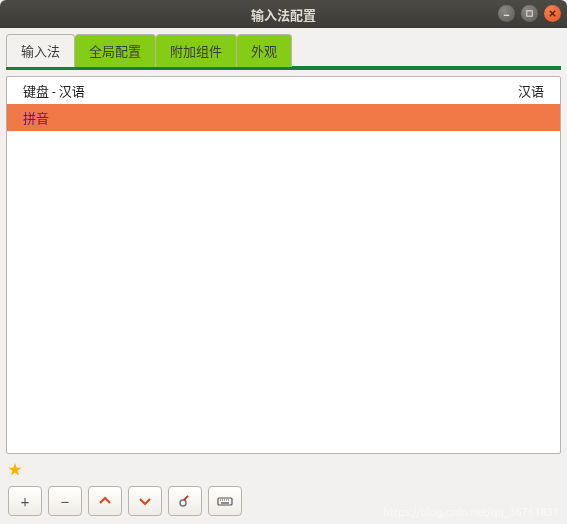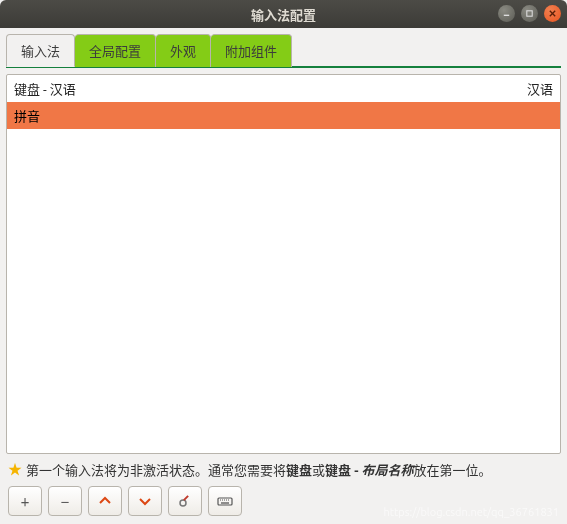--- a/index.html
+++ b/index.html
@@ -27,39 +27,39 @@
     font-size: 10px; color: #3a3a3a;
   }
   .ctl.min, .ctl.max { background: radial-gradient(circle at 35% 30%, #8a8a82, #5b5b54); }
   .ctl.close { background: radial-gradient(circle at 35% 30%, #f08050, #e95420); }
   .ctl svg { width: 9px; height: 9px; }
   .content {
     flex: 1; background: #f2f1f0; display: flex; flex-direction: column;
     padding: 6px 6px 6px 6px;
   }
   .tabs {
-    display: flex; border-bottom: 2px solid #15803d; margin-bottom: 6px;
+    display: flex; border-bottom: 4px solid #15803d; margin-bottom: 6px;
   }
   .tab {
     padding: 6px 14px; background: #84cc16; border: 1px solid #b8b4ac;
     border-bottom: none; margin-right: 0; margin-bottom: -1px;
     border-top-left-radius: 4px; border-top-right-radius: 4px;
     cursor: pointer; color: #3c3c3c;
   }
   .tab.active { background: #f2f1f0; border-bottom: 1px solid #f2f1f0; }
   .tab + .tab { border-left: none; }
   .listbox {
     flex: 1; background: #ffffff; border: 1px solid #b8b4ac;
     border-radius: 2px; overflow: hidden; display: flex; flex-direction: column;
   }
   .row {
-    display: flex; justify-content: space-between; padding: 4px 7px;
+    display: flex; justify-content: space-between; padding: 4px 16px;
     color: #222;
   }
-  .row.selected { background: #f07746; color: #000000; }
+  .row.selected { background: #f07746; color: #4c1d95; }
   .hint {
     display: flex; align-items: center; gap: 4px; padding: 6px 2px 4px 2px;
     color: #333; line-height: 1.4;
   }
   .hint .star { color: #f5b400; font-size: 14px; }
   .hint b, .hint i { }
   .toolbar { display: flex; gap: 6px; padding: 2px; }
   .btn {
     width: 34px; height: 30px; border: 1px solid #b8b4ac; border-radius: 4px;
     background: linear-gradient(#ffffff, #efece7);
@@ -97,39 +97,36 @@
             <line x1="8" y1="2" x2="2" y2="8" stroke="#5a1f08" stroke-width="1.5"></line>
           </svg>
       </div>
     </div>
   </div>
 
   <div class="content">
     <div class="tabs">
       <div class="tab active"><span>输入法</span></div>
       <div class="tab"><span>全局配置</span></div>
+      <div class="tab"><span>附加组件</span></div>
       <div class="tab"><span>外观</span></div>
-      <div class="tab"><span>附加组件</span></div>
     </div>
 
     <div class="listbox">
       <div class="row">
         <span>键盘 - 汉语</span>
         <span>汉语</span>
       </div>
       <div class="row selected">
         <span>拼音</span>
       </div>
     </div>
 
     <div class="hint">
       <span class="star">★</span>
-      <span>
-        <span>第一个输入法将为非激活状态。通常您需要将</span><b>键盘</b><span>或</span><b>键盘 - </b><b><i>布局名称</i></b><span>放在第一位。</span>
-      </span>
     </div>
 
     <div class="toolbar">
       <div class="btn">
           <span>+</span>
         </div>
       <div class="btn">
           <span>−</span>
         </div>
       <div class="btn">

